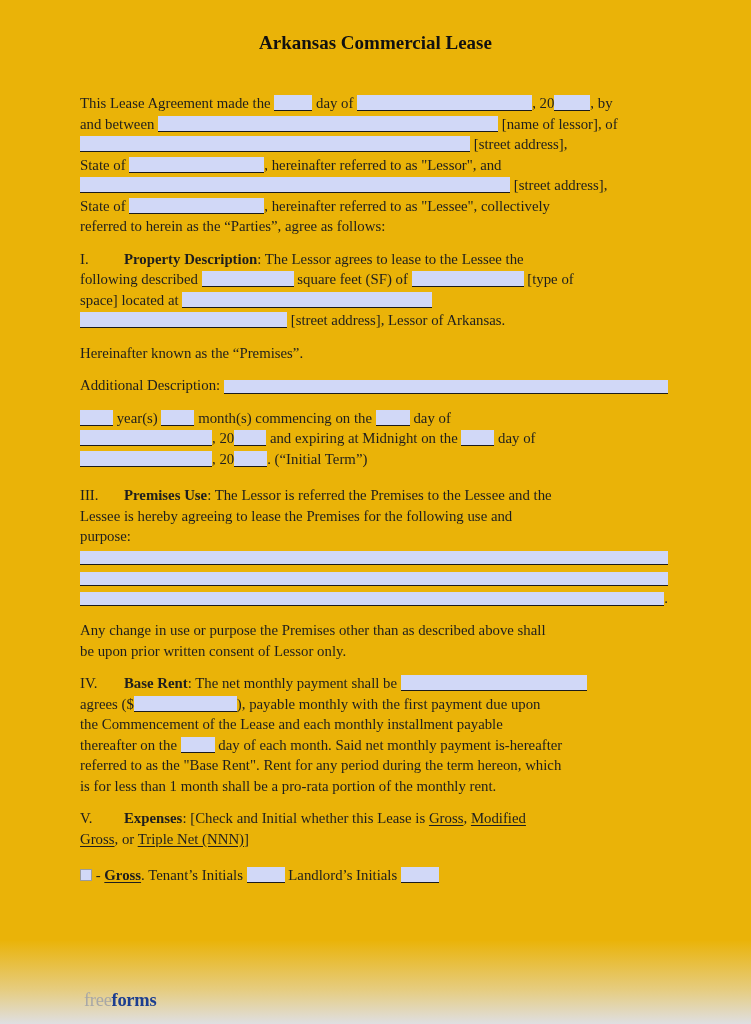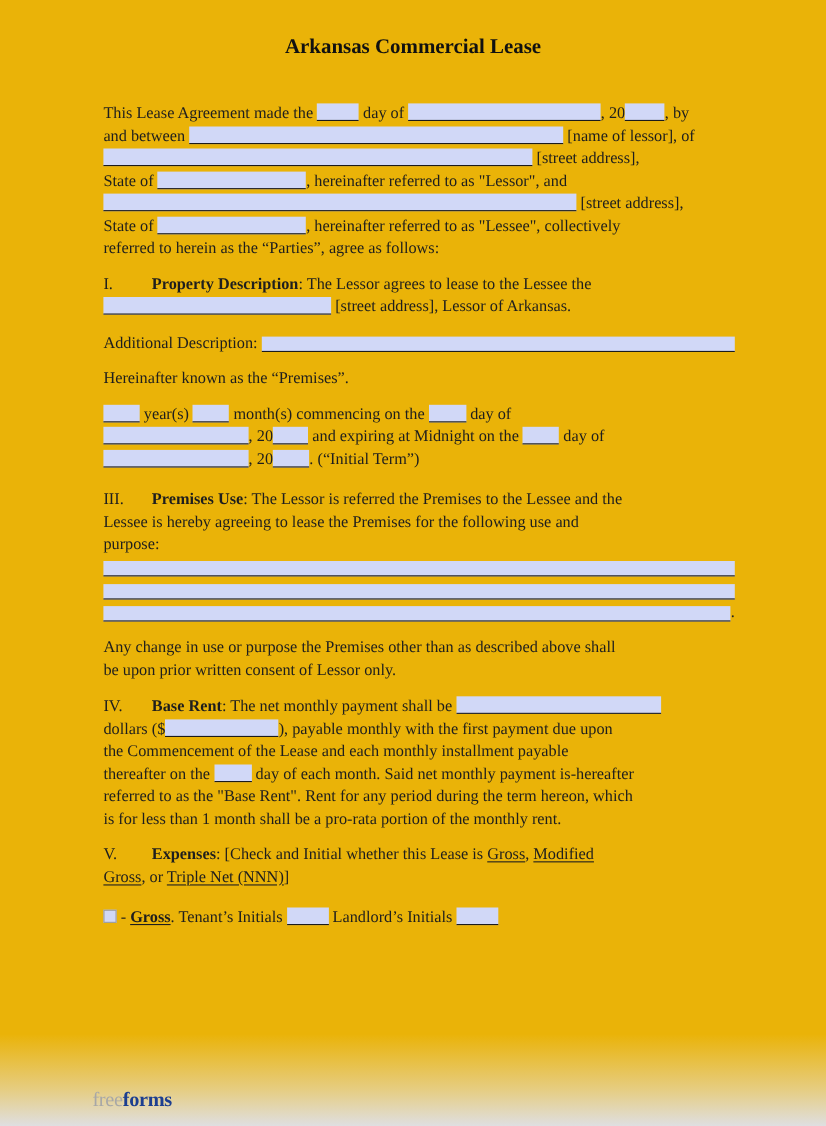--- a/index.html
+++ b/index.html
@@ -8,21 +8,21 @@
     background:#eab308; overflow:hidden;
     font-family:Liberation Serif, serif;
     font-size:14.8px; line-height:20.5px; color:#1e1e1e;
   }
   .title {
     position:absolute; top:30px; left:0; width:100%;
     text-align:center; font-size:19px; font-weight:bold; line-height:26px;
     color:#111;
   }
   .content { position:absolute; left:80px; top:93px; width:588px; }
-  .blk { margin-top:12px;margin-left:14px; }
+  .blk { margin-top:12px; }
   .blk:first-child { margin-top:0; }
   .blk.extra-gap { margin-top:16px; }
   .line { white-space:pre; height:20.5px; }
   .line.flex { display:flex; align-items:flex-end; }
   .b  { font-weight:bold; }
   .u  { text-decoration:underline; text-underline-offset:2px; }
   .bu { font-weight:bold; text-decoration:underline; text-underline-offset:2px; }
   .num { display:inline-block; width:44px; }
   .blank {
     display:inline-block; height:15px; vertical-align:-3px;
@@ -57,48 +57,50 @@
         <div class="line"><span class="">This Lease Agreement made the </span><span class="blank" style="width: 38px;"></span><span class=""> day of </span><span class="blank" style="width: 175px;"></span><span class="">, 20</span><span class="blank" style="width: 36px;"></span><span class="">, by</span></div>
         <div class="line"><span class="">and between </span><span class="blank" style="width: 340px;"></span><span class=""> [name of lessor], of</span></div>
         <div class="line"><span class="blank" style="width: 390px;"></span><span class=""> [street address],</span></div>
         <div class="line"><span class="">State of </span><span class="blank" style="width: 135px;"></span><span class="">, hereinafter referred to as "Lessor", and</span></div>
         <div class="line"><span class="blank" style="width: 430px;"></span><span class=""> [street address],</span></div>
         <div class="line"><span class="">State of </span><span class="blank" style="width: 135px;"></span><span class="">, hereinafter referred to as "Lessee", collectively</span></div>
         <div class="line"><span class="">referred to herein as the “Parties”, agree as follows:</span></div>
       </div>
       <div class="blk">
         <div class="line"><span class="num">I.</span><span class="b">Property Description</span><span class="">: The Lessor agrees to lease to the Lessee the</span></div>
+        <div class="line"><span class="">following described </span><span class="blank" style="width: 92px;"></span><span class=""> square feet (SF) of </span><span class="blank" style="width: 112px;"></span><span class=""> [type of</span></div>
+        <div class="line"><span class="">space] located at </span><span class="blank" style="width: 250px;"></span></div>
         <div class="line"><span class="blank" style="width: 207px;"></span><span class=""> [street address], Lessor of Arkansas.</span></div>
       </div>
       <div class="blk">
-        <div class="line flex"><span class="">Additional Description: </span><span class="fillblank"></span></div>
+        <div class="line"><span class="">Hereinafter known as the “Premises”.</span></div>
       </div>
       <div class="blk">
-        <div class="line"><span class="">Hereinafter known as the “Premises”.</span></div>
+        <div class="line flex"><span class="">Additional Description: </span><span class="fillblank"></span></div>
       </div>
       <div class="blk">
         <div class="line"><span class="blank" style="width: 33px;"></span><span class=""> year(s) </span><span class="blank" style="width: 33px;"></span><span class=""> month(s) commencing on the </span><span class="blank" style="width: 34px;"></span><span class=""> day of</span></div>
         <div class="line"><span class="blank" style="width: 132px;"></span><span class="">, 20</span><span class="blank" style="width: 32px;"></span><span class=""> and expiring at Midnight on the </span><span class="blank" style="width: 33px;"></span><span class=""> day of</span></div>
         <div class="line"><span class="blank" style="width: 132px;"></span><span class="">, 20</span><span class="blank" style="width: 33px;"></span><span class="">. (“Initial Term”)</span></div>
       </div>
       <div class="blk extra-gap">
         <div class="line"><span class="num">III.</span><span class="b">Premises Use</span><span class="">: The Lessor is referred the Premises to the Lessee and the</span></div>
         <div class="line"><span class="">Lessee is hereby agreeing to lease the Premises for the following use and</span></div>
         <div class="line"><span class="">purpose:</span></div>
         <div class="line flex"><span class="fillblank"></span></div>
         <div class="line flex"><span class="fillblank"></span></div>
         <div class="line flex"><span class="fillblank"></span><span class="">.</span></div>
       </div>
       <div class="blk">
         <div class="line"><span class="">Any change in use or purpose the Premises other than as described above shall</span></div>
         <div class="line"><span class="">be upon prior written consent of Lessor only.</span></div>
       </div>
       <div class="blk">
         <div class="line"><span class="num">IV.</span><span class="b">Base Rent</span><span class="">: The net monthly payment shall be </span><span class="blank" style="width: 186px;"></span></div>
-        <div class="line"><span class="">dollars ($</span><span class="blank" style="width: 103px;"></span><span class="">), payable monthly with the first payment due upon</span></div>
+        <div class="line"><span class="">agrees ($</span><span class="blank" style="width: 103px;"></span><span class="">), payable monthly with the first payment due upon</span></div>
         <div class="line"><span class="">the Commencement of the Lease and each monthly installment payable</span></div>
         <div class="line"><span class="">thereafter on the </span><span class="blank" style="width: 34px;"></span><span class=""> day of each month. Said net monthly payment is-hereafter</span></div>
         <div class="line"><span class="">referred to as the "Base Rent". Rent for any period during the term hereon, which</span></div>
         <div class="line"><span class="">is for less than 1 month shall be a pro-rata portion of the monthly rent.</span></div>
       </div>
       <div class="blk">
         <div class="line"><span class="num">V.</span><span class="b">Expenses</span><span class="">: [Check and Initial whether this Lease is </span><span class="u">Gross</span><span class="">, </span><span class="u">Modified</span></div>
         <div class="line"><span class="u">Gross</span><span class="">, or </span><span class="u">Triple Net (NNN)</span><span class="">]</span></div>
       </div>
       <div class="blk extra-gap">

